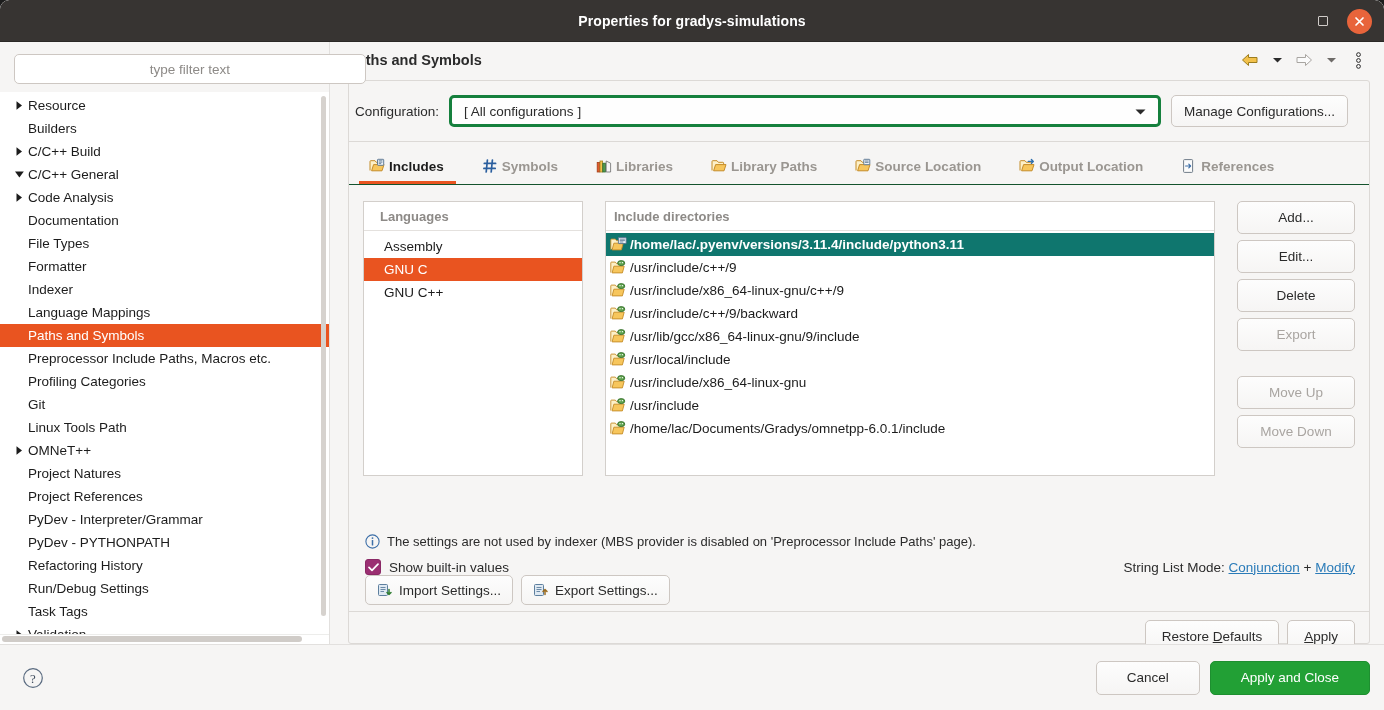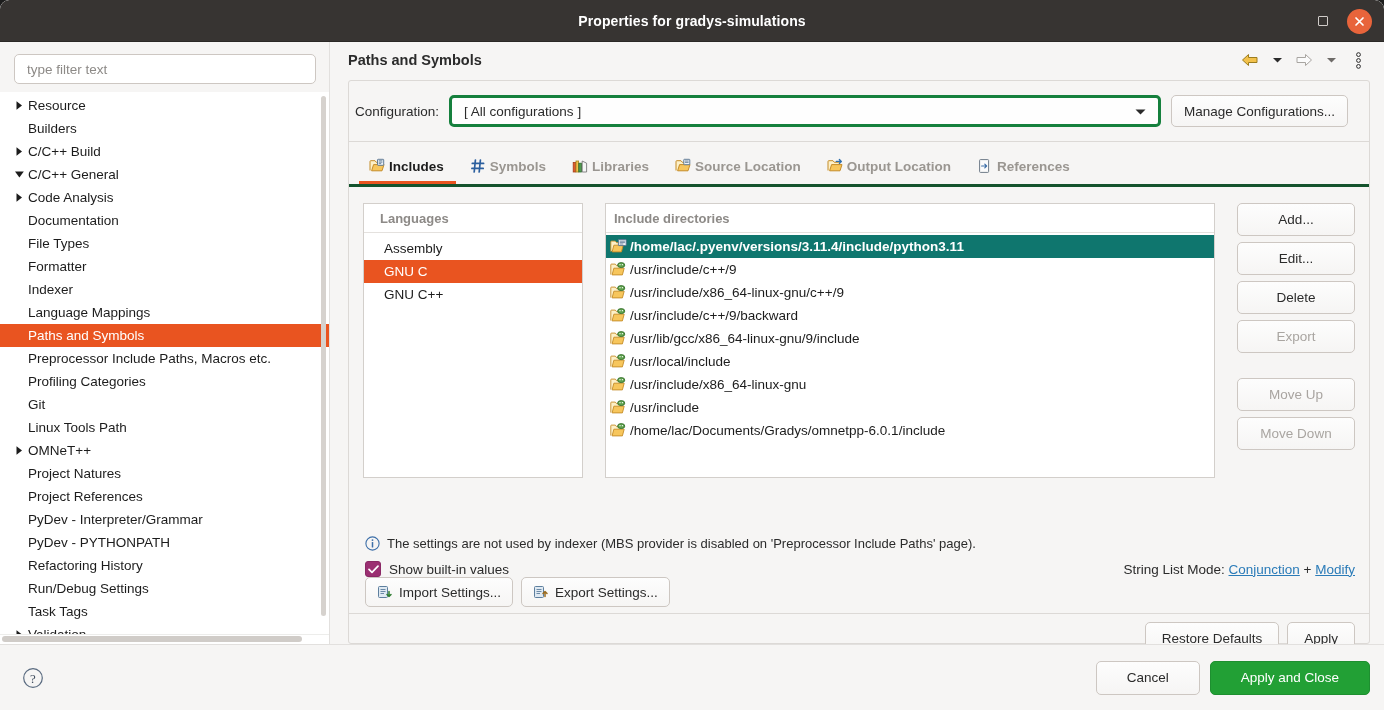--- a/index.html
+++ b/index.html
@@ -71,29 +71,30 @@
   
   .sidebar {
     width: 330px; flex: 0 0 330px;
     background: #ffffff;
     display: flex; flex-direction: column;
     position: relative;
     border-right: 1px solid #e2e0de;
   }
   .filter-wrap { padding: 12px 14px 8px 14px; background:#f6f5f4; }
   .filter-input {
-    width: 302px; height: 30px;
+    width: 352px; height: 30px;
     border: 1px solid #cdc7c2;
     border-radius: 5px;
     background: #fff;
     padding: 0 12px;
     font-size: 13.5px;
     color: #2e3436;
     font-family: "Liberation Sans", sans-serif;
     outline: none;
+    text-align: center;
   }
   .filter-input::placeholder { color: #8d8a87; }
 
   .tree {
     flex: 1 1 auto;
     overflow: hidden;
     background: #fff;
     padding-top: 2px;
     position: relative;
   }
@@ -201,23 +202,23 @@
     cursor: default;
     white-space: nowrap;
   }
   .btn.disabled { color: #a9a5a1; }
   .manage-btn { height: 32px; padding: 0 12px; margin-left: 10px; }
 
   
   .tabbar {
     display: flex; align-items: flex-end;
     padding: 10px 0 0 10px;
-    border-bottom: 3px solid #14532d;
+    border-bottom: 1px solid #14532d;
     background: #f6f5f4;
-    gap: 4px;
+    gap: 16px;
   }
   .tab {
     display: flex; align-items: center; gap: 4px;
     padding: 6px 12px 7px 10px;
     font-size: 13.5px; font-weight: bold;
     color: #9a9691;
     border-bottom: 3px solid transparent;
     cursor: default;
     white-space: nowrap;
   }
@@ -568,20 +569,27 @@
               <span>Symbols</span>
             </div>
             <div class="tab">
               <svg class="ticon" width="16" height="16" viewBox="0 0 16 16">
                 <rect x="1.2" y="4.5" width="2.6" height="9.5" fill="#e05a2b" stroke="#a23c17" stroke-width="0.8"></rect>
                 <rect x="4" y="3" width="2.6" height="11" fill="#f2c14b" stroke="#a8821f" stroke-width="0.8"></rect>
                 <rect x="6.8" y="5.2" width="2.6" height="8.8" fill="#4f9a4f" stroke="#2e6b2e" stroke-width="0.8"></rect>
                 <path d="M10.2 14 L10.2 3 L14.6 5.2 L14.6 14 Z" fill="#f6f6f6" stroke="#6b6b6b" stroke-width="0.8" stroke-linejoin="round"></path>
               </svg>
               <span>Libraries</span>
+            </div>
+            <div class="tab">
+              <svg class="ticon" width="16" height="16" viewBox="0 0 16 16">
+                <path d="M1 12.5 L1 3.5 A0.8 0.8 0 0 1 1.8 2.7 L6 2.7 L7.3 4.3 L11.8 4.3 A0.8 0.8 0 0 1 12.6 5.1 L12.6 6.3" fill="#fdf0c8" stroke="#c58c28" stroke-width="1" stroke-linejoin="round"></path>
+                <path d="M2.6 12.8 L4.6 6.6 L15 6.6 L13 12.8 Z" fill="#f7c65c" stroke="#c58c28" stroke-width="1" stroke-linejoin="round"></path>
+              </svg>
+              <span>Library Paths</span>
             </div>
             <div class="tab">
               <svg class="ticon" width="16" height="16" viewBox="0 0 16 16">
                 <path d="M1 12.5 L1 3.5 A0.8 0.8 0 0 1 1.8 2.7 L6 2.7 L7.3 4.3 L11.8 4.3 A0.8 0.8 0 0 1 12.6 5.1 L12.6 6.3" fill="#fdf0c8" stroke="#c58c28" stroke-width="1" stroke-linejoin="round"></path>
                 <path d="M2.6 12.8 L4.6 6.6 L15 6.6 L13 12.8 Z" fill="#f7c65c" stroke="#c58c28" stroke-width="1" stroke-linejoin="round"></path>
                 <rect x="8.8" y="1.3" width="6" height="5.4" rx="0.6" fill="#eef3f8" stroke="#54708c" stroke-width="0.9"></rect>
                 <path d="M10 3 L13.6 3 M10 4.4 L13.6 4.4" stroke="#54708c" stroke-width="0.8"></path>
               </svg>
               <span>Source Location</span>
             </div>

